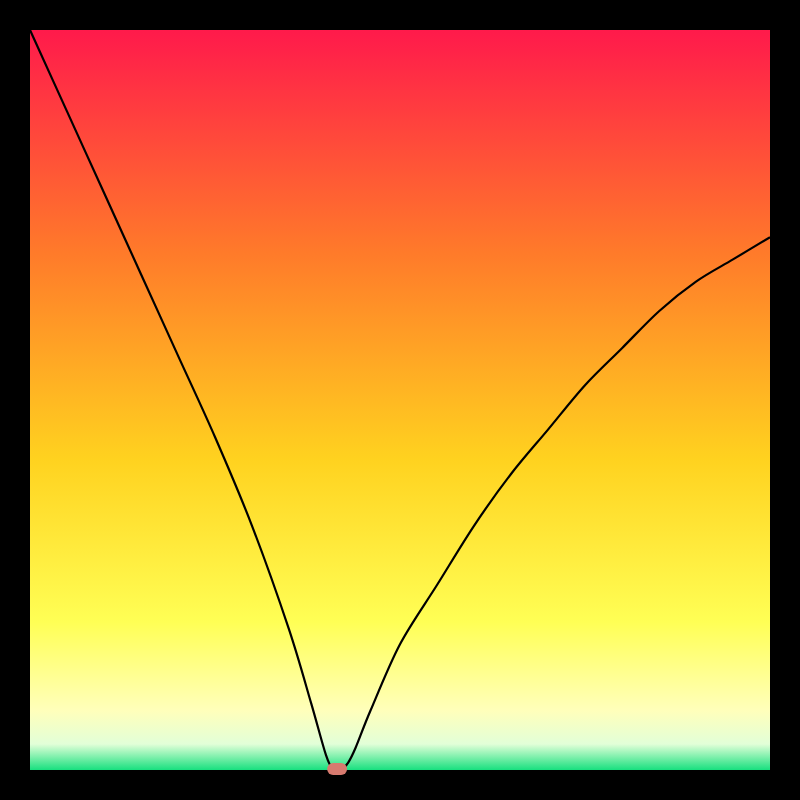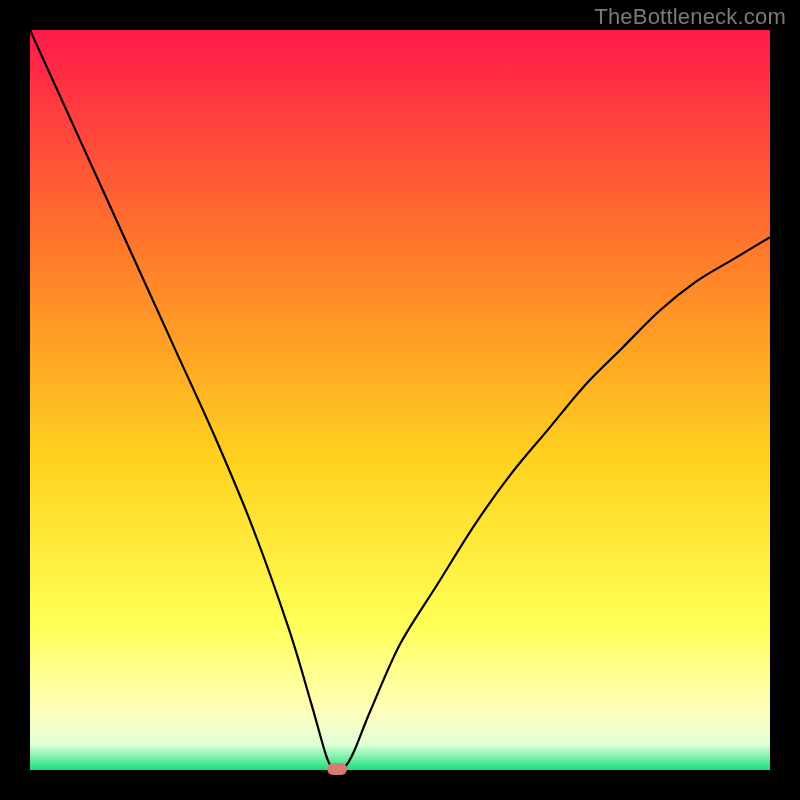--- a/index.html
+++ b/index.html
@@ -30,21 +30,20 @@
   svg {
     position: absolute;
     top: 0;
     left: 0;
   }
 </style>
 </head>
 <body>
 
 <div class="frame">
-  <div class="watermark">TheBottleneck.com</div>
 
   <svg id="chart-svg" width="800" height="800">
     <defs>
       <linearGradient id="bg-grad" x1="0" y1="0" x2="0" y2="1">
           <stop offset="0%" stop-color="#ff1a4b"></stop>
           <stop offset="30%" stop-color="#ff7a2a"></stop>
           <stop offset="57.99999999999999%" stop-color="#ffd21f"></stop>
           <stop offset="80%" stop-color="#ffff55"></stop>
           <stop offset="92%" stop-color="#ffffbb"></stop>
           <stop offset="96.5%" stop-color="#e2ffd8"></stop>

